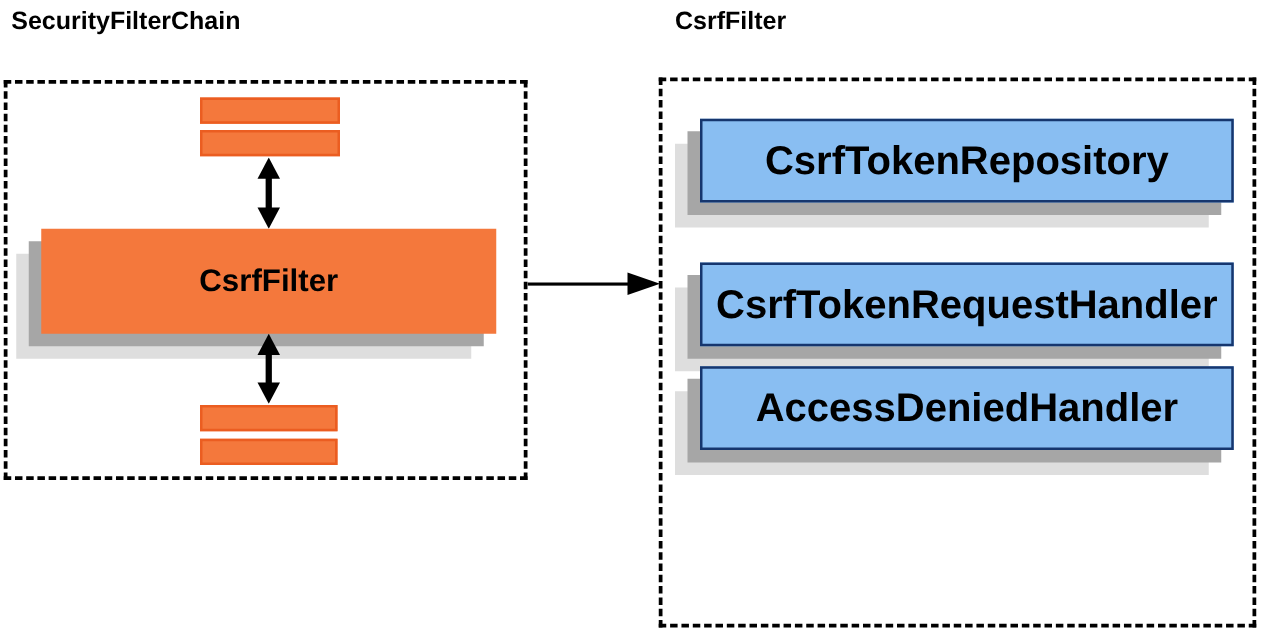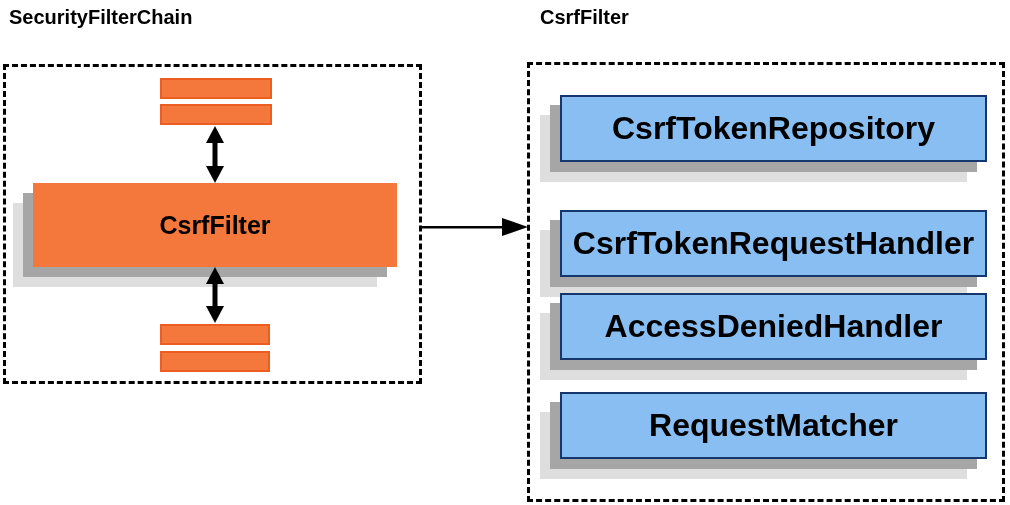--- a/index.html
+++ b/index.html
@@ -127,17 +127,14 @@
   </div>
 
   <div class="component-box component-2">
     <span>CsrfTokenRequestHandler</span>
   </div>
 
   <div class="component-box component-3">
     <span>AccessDeniedHandler</span>
   </div>
 
-  <div class="component-box component-4">
-    <span>RequestMatcher</span>
-  </div>
 
 </div>
 
 </body></html>

